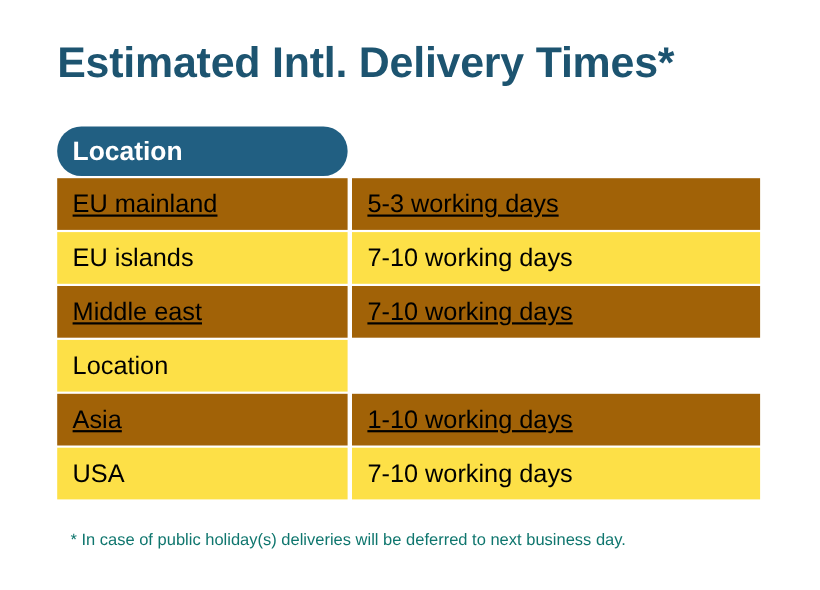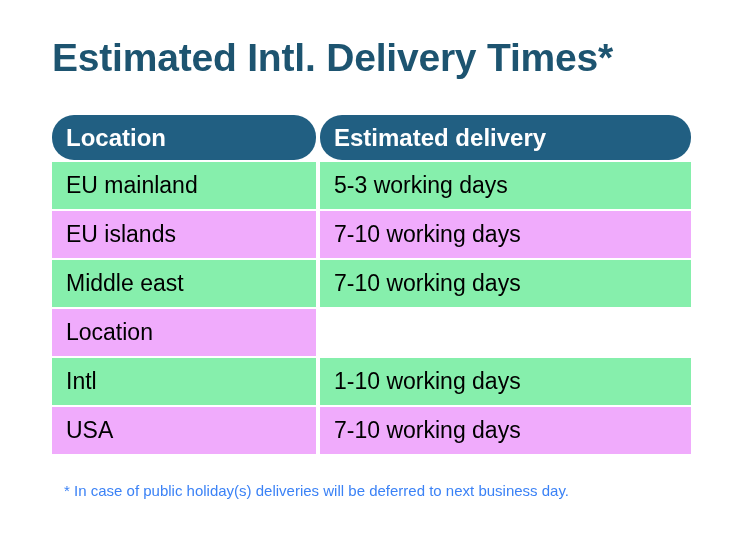--- a/index.html
+++ b/index.html
@@ -81,49 +81,49 @@
     background: #215f82;
     color: #ffffff;
     font-weight: 700;
     font-size: 24px;
     height: 45px;
     border-radius: 22px;
   }
 
   
   .t-row.odd .t-cell {
-    background: #86efac;
+    background: #a16207;
+    text-decoration: underline;
   }
   .t-row.even .t-cell {
-    background: #f0abfc;
+    background: #fde047;
   }
 
   
   .footnote {
     position: absolute;
     left: 64px;
     top: 481px;
     font-size: 15px;
-    color: #3b82f6;
+    color: #0f766e;
     line-height: 20px;
     white-space: nowrap;
   }
 </style>
 </head>
 <body>
 
 <div class="page">
 
   <div class="page-title">Estimated Intl. Delivery Times*</div>
 
   <div class="delivery-table">
 
     <div class="t-row head">
       <div class="t-cell col-loc">Location</div>
-      <div class="t-cell col-del">Estimated delivery</div>
     </div>
 
     <div class="t-row odd">
       <div class="t-cell col-loc">EU mainland</div>
       <div class="t-cell col-del">5-3 working days</div>
     </div>
 
     <div class="t-row even">
       <div class="t-cell col-loc">EU islands</div>
       <div class="t-cell col-del">7-10 working days</div>
@@ -132,21 +132,21 @@
     <div class="t-row odd">
       <div class="t-cell col-loc">Middle east</div>
       <div class="t-cell col-del">7-10 working days</div>
     </div>
 
     <div class="t-row even">
       <div class="t-cell col-loc">Location</div>
     </div>
 
     <div class="t-row odd">
-      <div class="t-cell col-loc">Intl</div>
+      <div class="t-cell col-loc">Asia</div>
       <div class="t-cell col-del">1-10 working days</div>
     </div>
 
     <div class="t-row even">
       <div class="t-cell col-loc">USA</div>
       <div class="t-cell col-del">7-10 working days</div>
     </div>
 
   </div>
 

